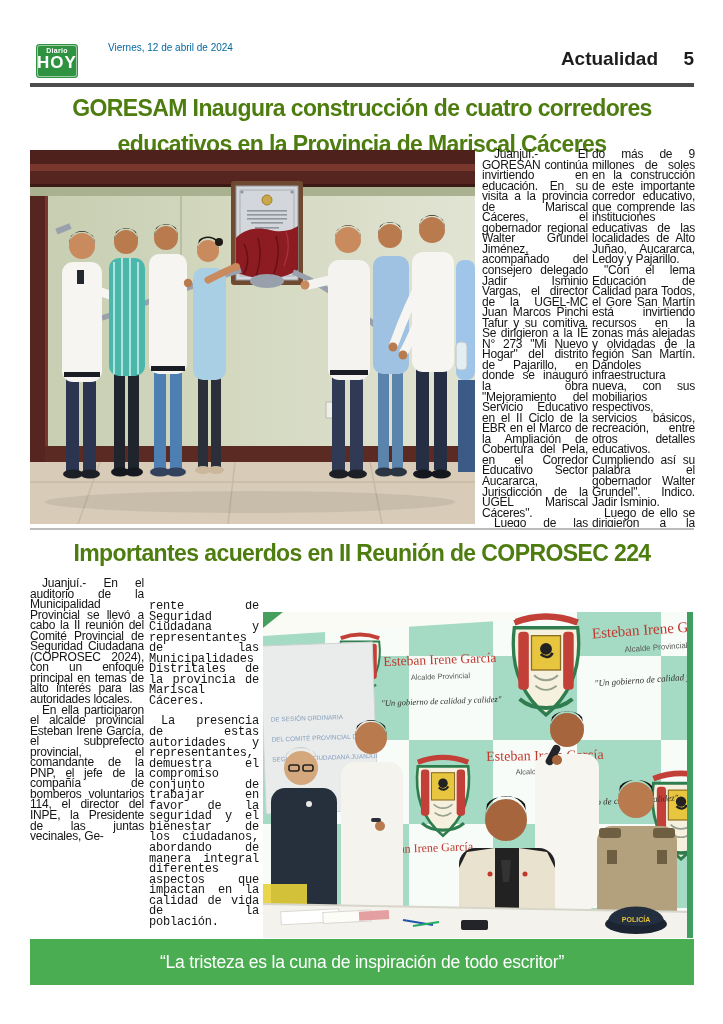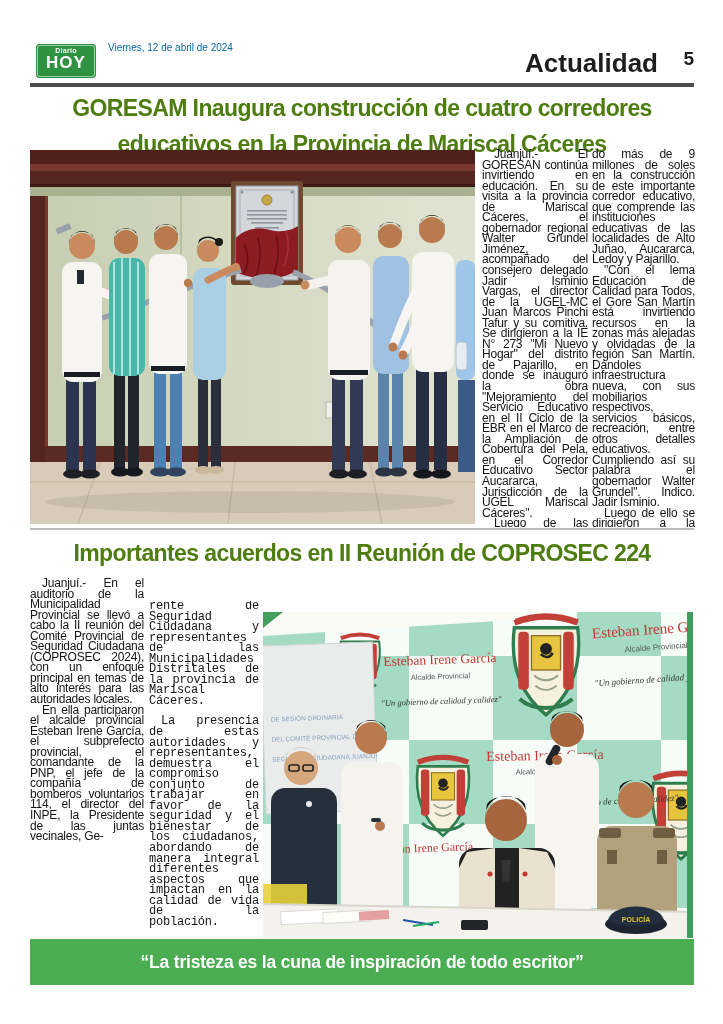--- a/index.html
+++ b/index.html
@@ -1,25 +1,25 @@
 <!DOCTYPE html>
 <html><head>
 <meta charset="utf-8">
 <style>
   html,body{margin:0;padding:0;background:#e9e9e9;}
   .page{position:relative;width:723px;height:1024px;background:#ffffff;overflow:hidden;
         font-family:"Liberation Sans",sans-serif;color:#161616;margin:0 auto;}
   
   .masthead{position:absolute;left:30px;top:42px;width:664px;height:40px;}
-  .logo{position:absolute;left:6px;top:2px;width:60px;height:34px;background:#2e9240;
+  .logo{position:absolute;left:6px;top:2px;width:42px;height:34px;background:#2e9240;
         border-radius:4px;color:#fff;text-align:center;box-shadow:inset 0 0 0 1px #2e9240,inset 0 0 0 2px rgba(255,255,255,.55);}
   .logo .l1{display:block;font-size:7px;font-weight:bold;margin-top:3px;letter-spacing:.3px;}
   .logo .l2{display:block;font-size:17px;font-weight:bold;letter-spacing:1px;line-height:17px;}
   .date{position:absolute;left:78px;top:0;font-size:10px;color:#0369a1;}
-  .sect{position:absolute;right:30px;top:6px;font-size:26px;font-weight:bold;color:#1d1d1d;margin-left:36px;}
+  .sect{position:absolute;right:30px;top:6px;font-size:19px;font-weight:bold;color:#1d1d1d;margin-left:36px;}
   .pnum{position:absolute;right:0px;top:6px;font-size:19px;font-weight:bold;color:#1d1d1d;}
   .rule{position:absolute;left:30px;top:83px;width:664px;height:4px;background:#4c4c4c;}
   
   .hl{position:absolute;left:38px;width:648px;text-align:center;font-weight:bold;
       font-size:23px;line-height:36px;letter-spacing:-.6px;color:#4d7c0f;}
   .hl1{top:90px;}
   .hl2{top:535px;}
   
   .col{position:absolute;overflow:hidden;font-size:12px;line-height:10.55px;
        letter-spacing:-.22px;text-align:justify;color:#141414;}
@@ -31,21 +31,21 @@
   .a2c1{left:30px;top:578px;width:114px;height:342px;}
   .a2c2{left:149px;top:601px;width:110px;height:342px;font-family:Liberation Mono, monospace;}
   .divider{position:absolute;left:30px;top:528px;width:664px;height:2px;background:#bcbcbc;}
   
   .photo1{position:absolute;left:30px;top:150px;width:445px;height:374px;}
   .photo2{position:absolute;left:263px;top:612px;width:430px;height:326px;}
   svg{display:block;}
   
   .banner{position:absolute;left:30px;top:939px;width:664px;height:46px;background:#4aad52;
           display:flex;align-items:center;justify-content:center;}
-  .banner span{color:#ffffff;font-weight:bold;font-size:17.5px;letter-spacing:-.2px;}
+  .banner span{color:#ffffff;font-weight:normal;font-size:17.5px;letter-spacing:-.2px;}
   .serif{font-family:"Liberation Serif",serif;}
 </style>
 </head>
 <body>
 
 <div class="page">
 
   <div class="masthead">
     <div class="logo">
       <span class="l1">Diario</span>

